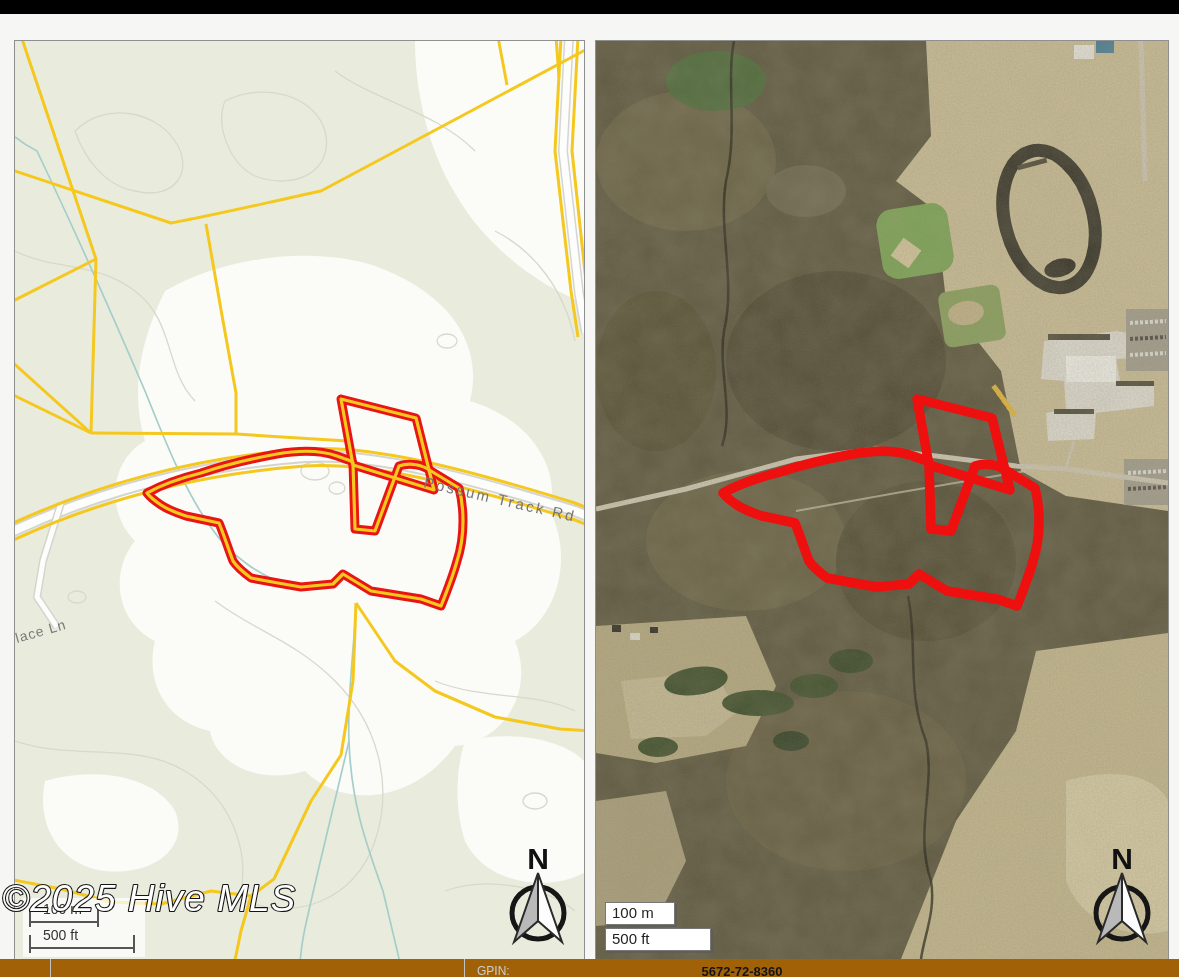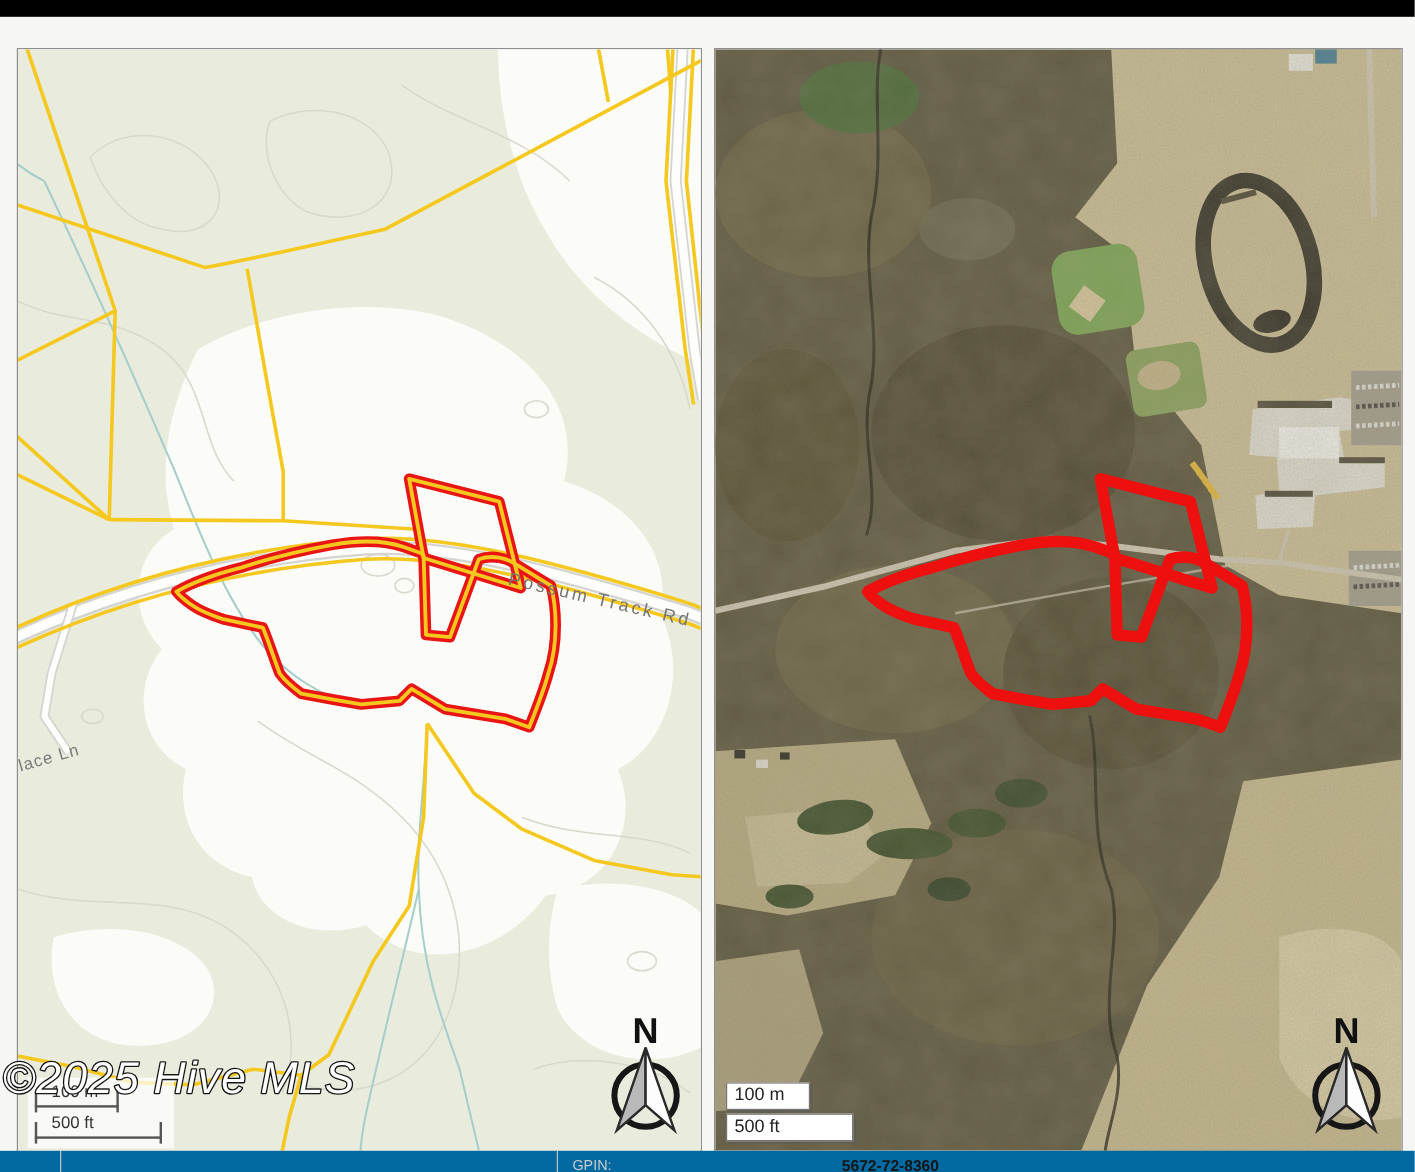--- a/index.html
+++ b/index.html
@@ -21,21 +21,21 @@
   .tick-line .tk{position:absolute;top:-8px;width:2px;height:18px;background:#555;}
   
   .box-scale{position:absolute;left:9px;bottom:8px;z-index:3;}
   .sbox{background:#fff;border:1px solid #777;box-shadow:2px 2px 0 rgba(90,90,90,.55);
         font-size:15px;color:#222;padding:1px 6px 2px 6px;margin-top:3px;line-height:18px;}
   
   .north{position:absolute;right:8px;bottom:6px;width:76px;height:110px;z-index:3;}
   
   .watermark{position:absolute;left:0;top:871px;z-index:6;pointer-events:none;font-style:italic;}
   
-  .footer{position:absolute;left:0;top:959px;width:1179px;height:18px;background:#0369a1;}
+  .footer{position:absolute;left:0;top:959px;width:1179px;height:18px;background:#a16207;}
   .footer .vdiv{position:absolute;top:0;width:1px;height:18px;background:#c2c2c2;}
   .footer .gpin-label{position:absolute;left:477px;top:5px;font-size:12px;color:#cccccc;}
   .footer .gpin-value{position:absolute;left:672px;top:5px;width:140px;text-align:center;
                       font-size:13px;font-weight:bold;color:#141414;}
 </style>
 </head>
 <body>
 
 <div class="topbar"></div>
 

